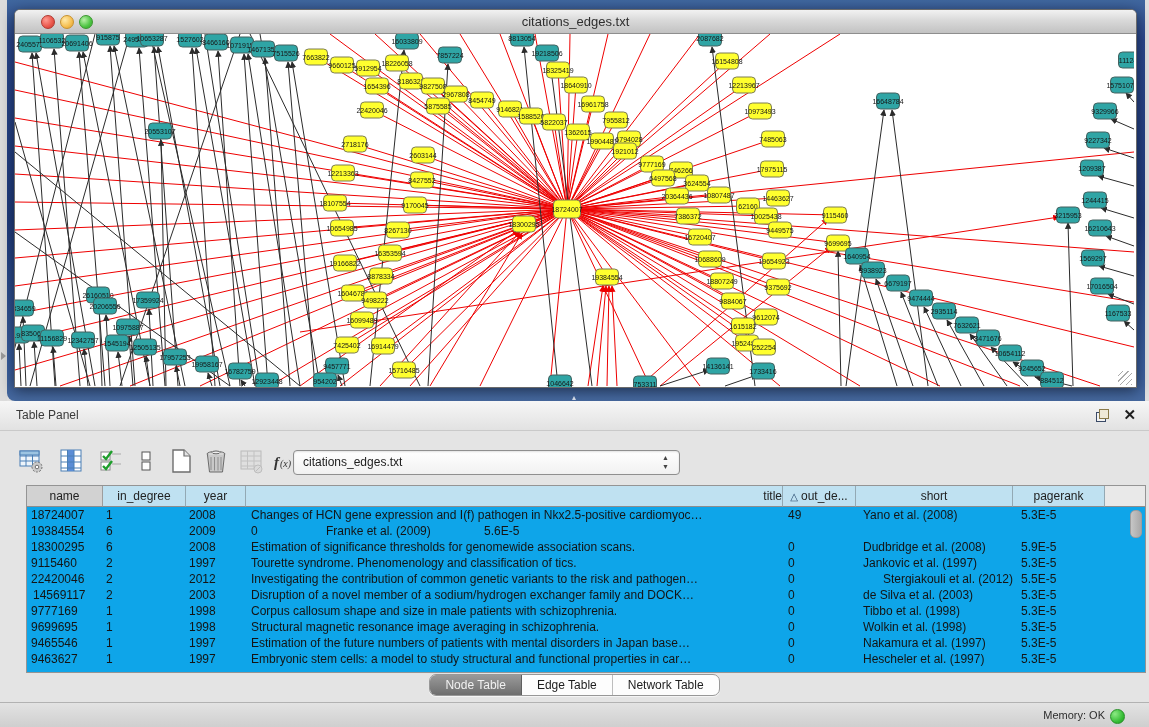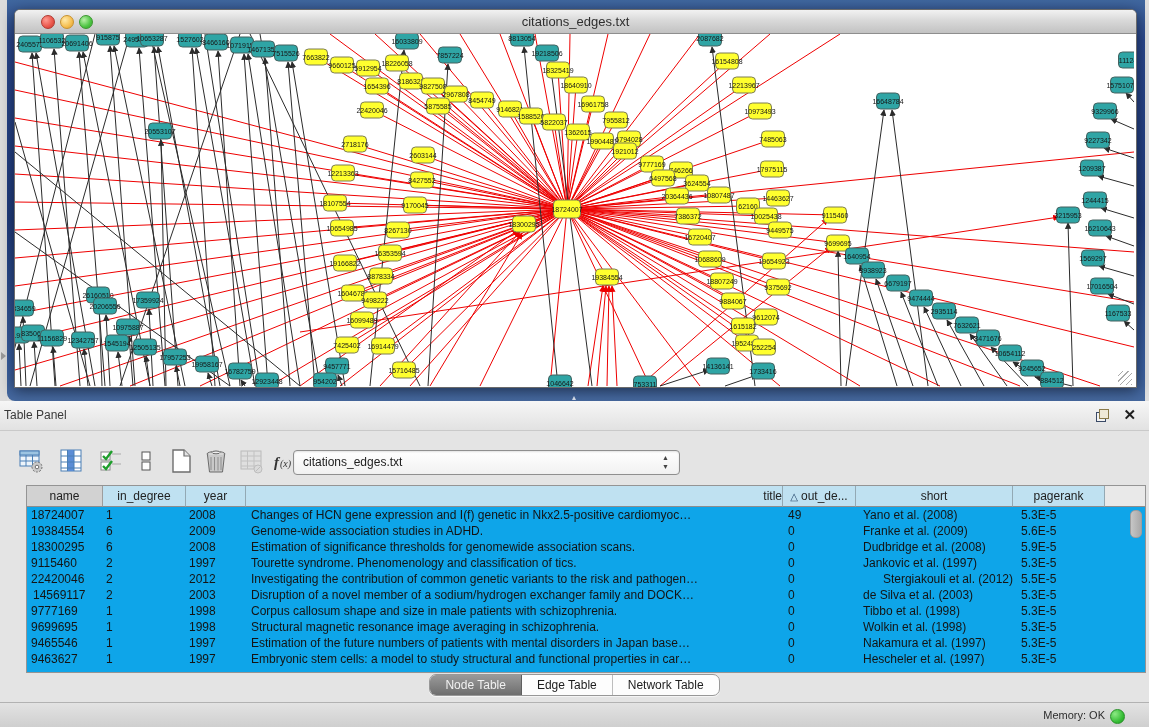--- a/index.html
+++ b/index.html
@@ -26,21 +26,21 @@
   .tl.grn{left:64px;background:radial-gradient(circle at 4px 4px,#b9f0a8,#4cc442 60%,#35a22d);border:1px solid #3c9630;}
   .canvas{position:absolute;left:0;top:24px;width:1119px;height:353px;background:#fff;overflow:hidden;}
   .canvas svg{position:absolute;left:0;top:0;}
   .grip{position:absolute;right:2px;bottom:2px;width:14px;height:14px;
         background:repeating-linear-gradient(135deg,transparent 0 3px,#aaa 3px 4px);}
   .splitter-grip{position:absolute;left:568px;top:394px;width:12px;height:7px;color:#cfd6e2;font-size:8px;line-height:7px;text-align:center;}
   
   .table-panel{position:absolute;left:0;top:401px;width:1149px;height:301px;background:#e4e4e4;}
   .tp-header{position:absolute;left:0;top:0;width:1149px;height:29px;
         background:linear-gradient(180deg,#f6f6f6,#e2e2e2);border-bottom:1px solid #c9c9c9;}
-  .tp-title{position:absolute;left:4px;top:0;height:29px;line-height:29px;font-size:12px;color:#3a3a3a;}
+  .tp-title{position:absolute;left:16px;top:0;height:29px;line-height:29px;font-size:12px;color:#3a3a3a;}
   .float-icon{position:absolute;right:40px;top:8px;width:13px;height:13px;}
   .float-icon .b{position:absolute;left:0;bottom:0;width:8px;height:8px;border:1px solid #3a4a66;background:#f3f3f3;}
   .float-icon .f{position:absolute;right:0;top:0;width:8px;height:8px;border:1px solid #8a7a4a;background:#efe9d8;}
   .close-icon{position:absolute;right:13px;top:5px;font-size:15px;font-weight:bold;color:#1e1e1e;line-height:18px;}
   .tp-toolbar{position:absolute;left:0;top:44px;width:1149px;height:36px;}
   .tbi{position:absolute;top:2px;width:26px;height:28px;}
   .combo{position:absolute;left:293px;top:5px;width:385px;height:23px;border:1px solid #8f8f8f;border-radius:4px;
         background:linear-gradient(180deg,#ffffff,#f1f1f1);box-shadow:inset 0 1px 2px rgba(0,0,0,.12);}
   .combo .val{position:absolute;left:9px;top:0;height:23px;line-height:23px;font-size:12px;color:#1c1c1c;}
   .combo .stepper{position:absolute;right:10px;top:2px;font-size:7px;line-height:9px;color:#444;text-align:center;}
@@ -890,30 +890,29 @@
           <div class="th" style="width: 73px;"><span class="sortmark">△</span>out_de...</div>
           <div class="th" style="width: 157px;">short</div>
           <div class="th" style="width: 92px;">pagerank</div>
           <div class="th filler"></div>
         </div>
       <div class="tbody" id="tbody">
           <div class="tr">
             <div class="td" style="width: 76px; padding-left: 4px;">18724007</div>
             <div class="td" style="width: 83px; padding-left: 3px;">1</div>
             <div class="td" style="width: 60px; padding-left: 3px;">2008</div>
-            <div class="td" style="width: 537px; padding-left: 5px;">Changes of HCN gene expression and I(f) genetic in Nkx2.5-positive cardiomyoc…</div>
+            <div class="td" style="width: 537px; padding-left: 5px;">Changes of HCN gene expression and I(f) pathogen in Nkx2.5-positive cardiomyoc…</div>
             <div class="td" style="width: 73px; padding-left: 5px;">49</div>
             <div class="td" style="width: 157px; padding-left: 7px;">Yano et al. (2008)</div>
             <div class="td" style="width: 92px; padding-left: 8px;">5.3E-5</div>
           </div>
           <div class="tr">
             <div class="td" style="width: 76px; padding-left: 4px;">19384554</div>
             <div class="td" style="width: 83px; padding-left: 3px;">6</div>
             <div class="td" style="width: 60px; padding-left: 3px;">2009</div>
-            <div class="td" style="width: 537px; padding-left: 5px;">Genome-wide association studies in ADHD.</div>
             <div class="td" style="width: 73px; padding-left: 5px;">0</div>
             <div class="td" style="width: 157px; padding-left: 7px;">Franke et al. (2009)</div>
             <div class="td" style="width: 92px; padding-left: 8px;">5.6E-5</div>
           </div>
           <div class="tr">
             <div class="td" style="width: 76px; padding-left: 4px;">18300295</div>
             <div class="td" style="width: 83px; padding-left: 3px;">6</div>
             <div class="td" style="width: 60px; padding-left: 3px;">2008</div>
             <div class="td" style="width: 537px; padding-left: 5px;">Estimation of significance thresholds for genomewide association scans.</div>
             <div class="td" style="width: 73px; padding-left: 5px;">0</div>

